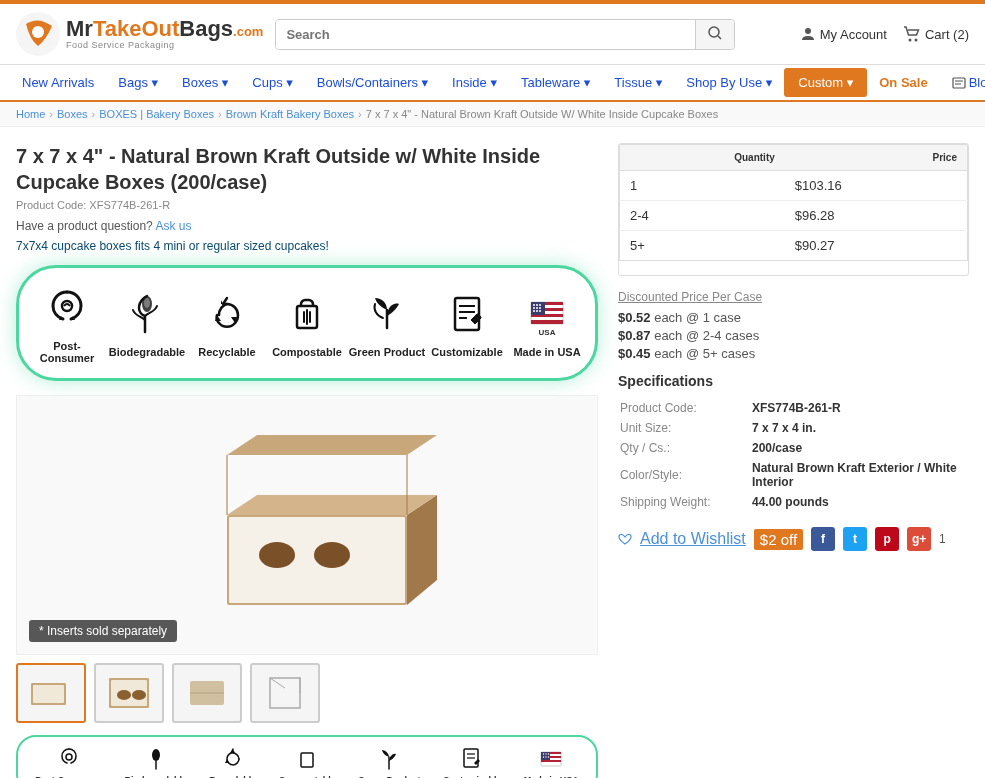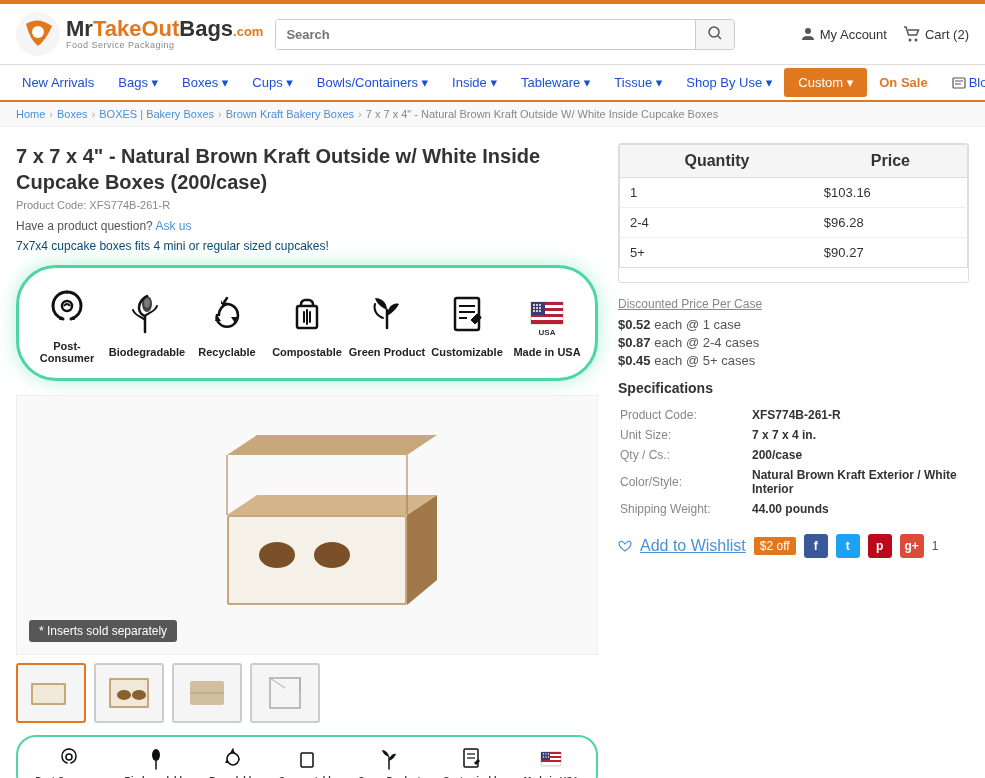--- a/index.html
+++ b/index.html
@@ -62,39 +62,39 @@
 
     
     .badges-bottom { background: #fff; border: 2px solid #4cd6a0; border-radius: 20px; display: flex; align-items: center; justify-content: space-around; padding: 8px 6px; }
     .badge-sm { display: flex; flex-direction: column; align-items: center; gap: 2px; }
     .badge-sm svg { width: 28px; height: 28px; }
     .badge-sm-label { font-size: 9px; color: #333; font-weight: bold; }
 
     
     .pricing-header { background: #4a90d9; color: #fff; text-align: center; padding: 8px; font-size: 14px; font-weight: bold; border-radius: 2px 2px 0 0; }
     .pricing-table { width: 100%; border-collapse: collapse; border: 1px solid #ddd; margin-bottom: 14px; }
-    .pricing-table th { background: #f5f5f5; padding: 7px 10px; text-align: center; font-size: 16px; border-bottom: 1px solid #ddd; }
+    .pricing-table th { background: #f5f5f5; padding: 7px 10px; text-align: right; font-size: 10px; border-bottom: 1px solid #ddd; }
     .pricing-table td { padding: 7px 10px; font-size: 13px; border-bottom: 1px solid #eee; }
     .pricing-table tr:last-child td { border-bottom: none; }
 
     
     .discounted-label { font-size: 12px; color: #888; margin-bottom: 6px; text-decoration: underline; }
     .per-case { font-size: 13px; color: #555; margin-bottom: 3px; }
     .per-case strong { color: #333; }
 
     
     .specs-title { font-size: 14px; font-weight: bold; color: #333; margin-bottom: 8px; margin-top: 12px; }
     .specs-table { width: 100%; font-size: 12px; }
     .specs-table tr td:first-child { color: #888; width: 130px; padding: 2px 0; }
     .specs-table tr td:last-child { color: #333; font-weight: bold; padding: 2px 0; }
 
     
     .bottom-actions { display: flex; align-items: center; gap: 8px; margin-top: 14px; }
     .wishlist-link { color: #4a90d9; font-size: 16px; text-decoration: underline; cursor: pointer; }
-    .badge-off { background: #e07820; color: #fff; font-size: 12px; padding: 2px 6px; border-radius: 2px; }
+    .badge-off { background: #e07820; color: #fff; font-size: 15px; padding: 2px 6px; border-radius: 2px; }
     .social-icon { width: 24px; height: 24px; border-radius: 3px; display: inline-flex; align-items: center; justify-content: center; font-size: 12px; color: #fff; font-weight: bold; cursor: pointer; }
     .fb { background: #3b5998; }
     .tw { background: #1da1f2; }
     .pt { background: #bd081c; }
     .gp { background: #dd4b39; }
   </style>
 </head>
 <body>
 
 <div class="top-bar"></div>

